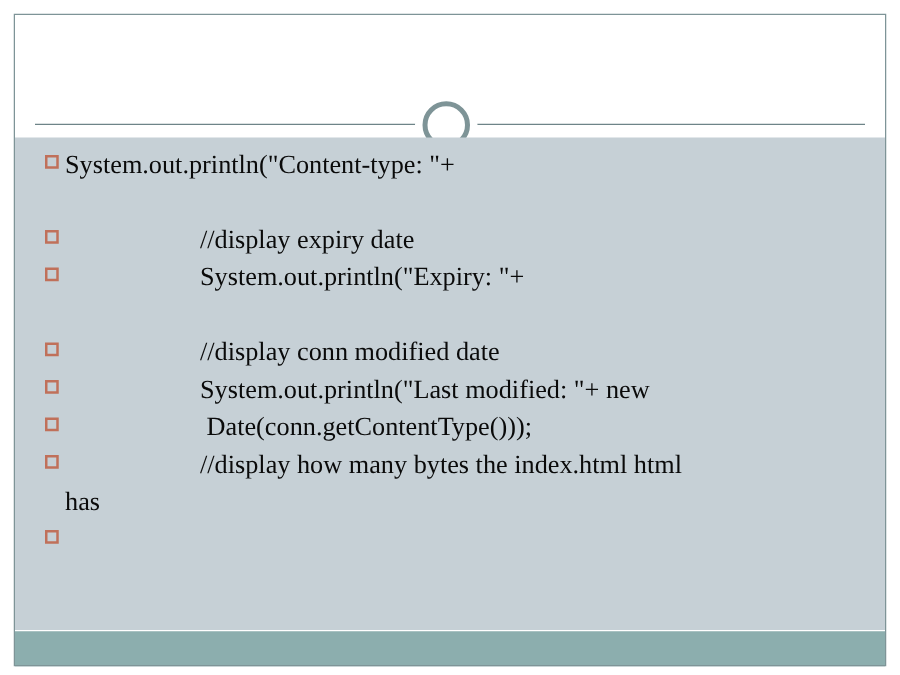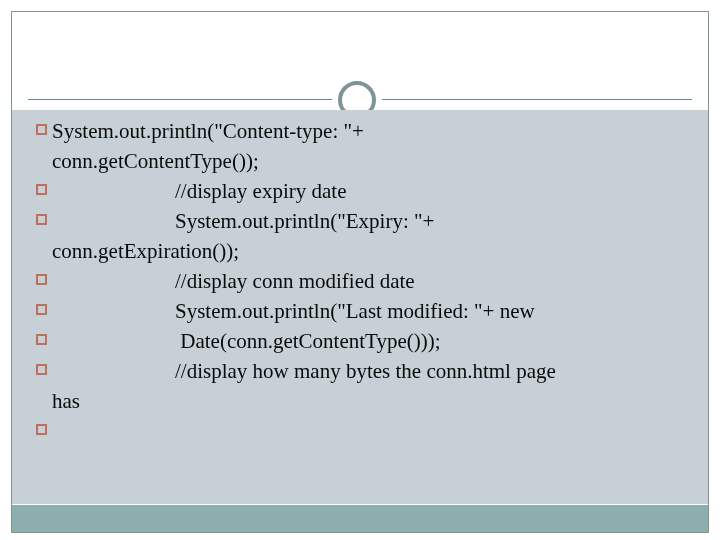--- a/index.html
+++ b/index.html
@@ -129,21 +129,21 @@
     width: 650px;
     color: #0A0A0A;
     font-family: "Liberation Serif", "DejaVu Serif", serif;
     font-size: 21px;
     line-height: 30px;
     white-space: pre;
   }
 
   
   .bullet-text.indent {
-    left: 163px;
+    left: 148px;
     width: 530px;
   }
 
   
   .wrap-line {
     position: absolute;
     left: 40px;
     color: #0A0A0A;
     font-family: "Liberation Serif", "DejaVu Serif", serif;
     font-size: 21px;
@@ -164,45 +164,43 @@
   <div class="header-ring-halo"></div>
   <div class="header-ring"></div>
 
   <div class="body-area"></div>
 
   <div class="bullet-list" id="bullet-list">
       <div class="bullet-row" style="top: 6px;">
         <span class="bullet-marker"></span>
         <span class="bullet-text">System.out.println("Content-type: "+</span>
       </div>
-      <div class="wrap-line" style="top: 36px;">conn.getContentType());</div>
       <div class="bullet-row" style="top: 66px;">
         <span class="bullet-marker"></span>
         <span class="bullet-text indent">//display expiry date</span>
       </div>
       <div class="bullet-row" style="top: 96px;">
         <span class="bullet-marker"></span>
         <span class="bullet-text indent">System.out.println("Expiry: "+</span>
       </div>
-      <div class="wrap-line" style="top: 126px;">conn.getExpiration());</div>
       <div class="bullet-row" style="top: 156px;">
         <span class="bullet-marker"></span>
         <span class="bullet-text indent">//display conn modified date</span>
       </div>
       <div class="bullet-row" style="top: 186px;">
         <span class="bullet-marker"></span>
         <span class="bullet-text indent">System.out.println("Last modified: "+ new</span>
       </div>
       <div class="bullet-row" style="top: 216px;">
         <span class="bullet-marker"></span>
         <span class="bullet-text indent"> Date(conn.getContentType()));</span>
       </div>
       <div class="bullet-row" style="top: 246px;">
         <span class="bullet-marker"></span>
-        <span class="bullet-text indent">//display how many bytes the conn.html page</span>
+        <span class="bullet-text indent">//display how many bytes the index.html html</span>
       </div>
       <div class="wrap-line" style="top: 276px; text-align: right;">has</div>
       <div class="bullet-row" style="top: 306px;">
         <span class="bullet-marker"></span>
         <span class="bullet-text indent"></span>
       </div>
     </div>
 
   <div class="footer-band"></div>
 

